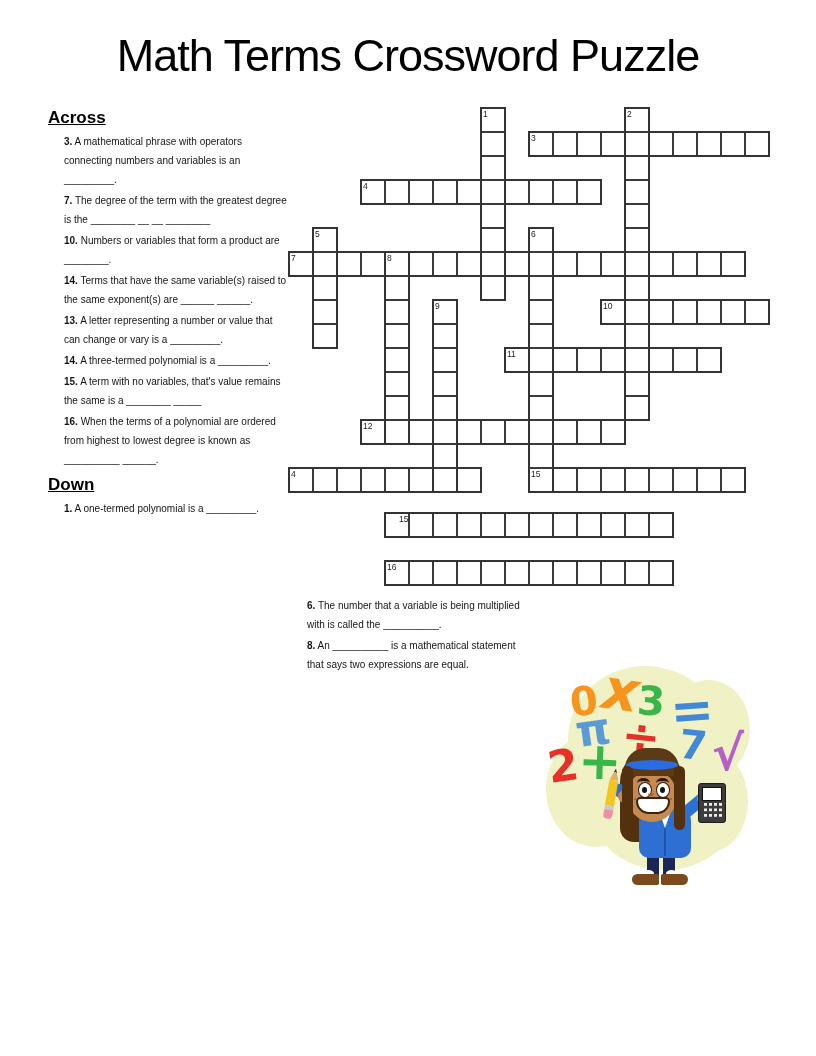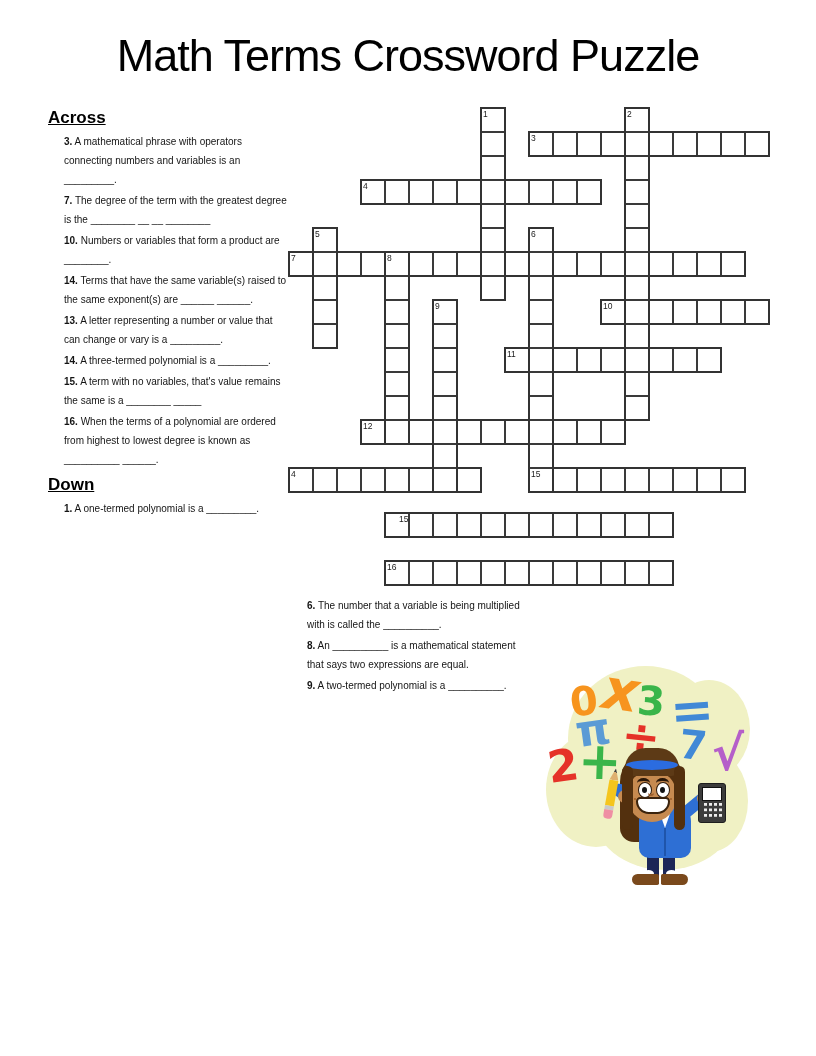--- a/index.html
+++ b/index.html
@@ -285,21 +285,20 @@
       <span class="cellnum" style="left: 363px; top: 421.5px;">12</span>
       <span class="cellnum" style="left: 291px; top: 469.5px;">4</span>
       <span class="cellnum" style="left: 531px; top: 469.5px;">15</span>
       <span class="cellnum" style="left: 387px; top: 514.5px; margin-left: 12px;">15</span>
       <span class="cellnum" style="left: 387px; top: 562.5px;">16</span>
     </div>
 
   <div class="col-mid" id="down-list-right">
       <p class="clue"><b>6.</b> The number that a variable is being multiplied with is called the __________.</p>
       <p class="clue"><b>8.</b> An __________ is a mathematical statement that says two expressions are equal.</p>
-      <p class="clue"><b>9.</b> A two-termed polynomial is a __________.</p>
     </div>
 
   <div class="illu">
     <div class="cloud" id="cl1"></div>
     <div class="cloud" id="cl2"></div>
     <div class="cloud" id="cl3"></div>
     <div class="cloud" id="cl4"></div>
     <div class="cloud" id="cl5"></div>
     <div id="symbols" style="position:absolute;left:0;top:0;width:100%;height:100%;">
         <span class="sym" style="left: 44px; top: 61px; font-size: 40px; color: rgb(247, 148, 30); transform: translate(-50%, -50%) rotate(-6deg);">0</span>

